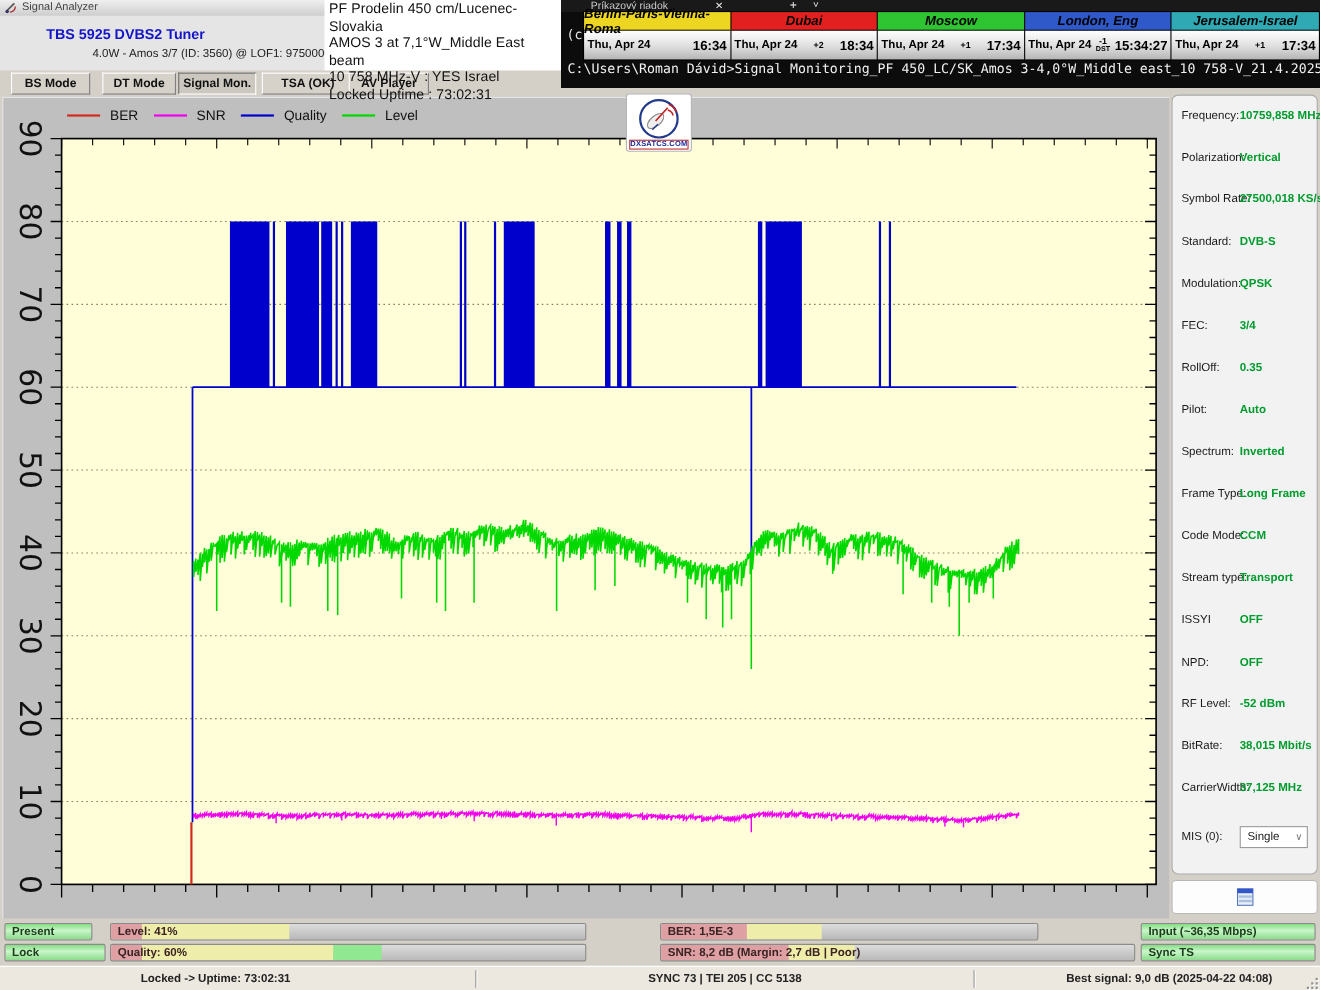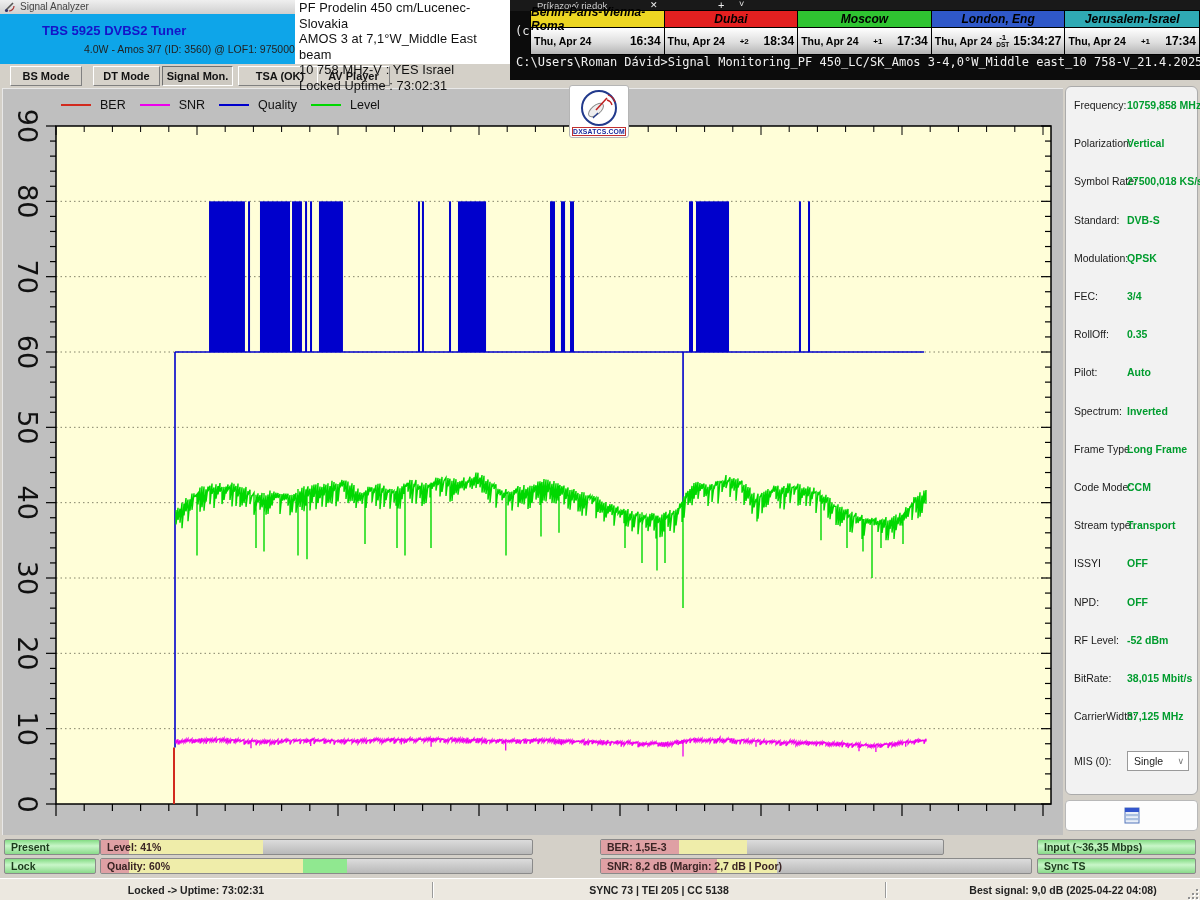--- a/index.html
+++ b/index.html
@@ -3,21 +3,21 @@
 <meta charset="utf-8">
 <style>
   html,body{margin:0;padding:0;background:#888;}
   #app{position:relative;width:1200px;height:900px;background:#d4d0c8;overflow:hidden;
        font-family:"Liberation Sans",sans-serif;-webkit-font-smoothing:antialiased;}
   
   #titlebar{position:absolute;left:0;top:0;width:1200px;height:14px;
     background:linear-gradient(180deg,#efefef,#cfcfcf);border-bottom:1px solid #b0b0b0;}
   #titlebar .t{position:absolute;left:20px;top:1px;font-size:10px;color:#444;}
   #app-icon{position:absolute;left:4px;top:1px;width:12px;height:12px;}
-  #info-left{position:absolute;left:0;top:14px;width:510px;height:50px;background:#0ea5e9;text-decoration:underline;}
+  #info-left{position:absolute;left:0;top:14px;width:510px;height:50px;background:#e5e5e5;text-decoration:underline;}
   #tuner-name{position:absolute;left:42px;top:9px;font-size:13px;font-weight:bold;color:#1414c8;}
   #tuner-sub{position:absolute;left:84px;top:29px;font-size:10.5px;color:#222;}
   #info-center{position:absolute;left:295px;top:0;width:215px;height:64px;background:#ffffff;z-index:3;}
   #info-center div{font-size:12.8px;color:#111;line-height:15.6px;padding-left:4px;letter-spacing:.1px;}
   
   #console{position:absolute;left:510px;top:0;width:690px;height:80px;background:#0c0c0c;z-index:2;}
   #console .cbar{position:absolute;left:0;top:0;width:690px;height:11px;background:#191919;}
   #console .ctitle{position:absolute;left:27px;top:0px;font-size:9.5px;color:#cccccc;}
   #console .cx{position:absolute;left:140px;top:0px;font-size:9px;color:#eee;}
   #console .cplus{position:absolute;left:208px;top:-1px;font-size:11px;color:#eee;}
@@ -513,21 +513,21 @@
   <div id="ts-button">
     <svg width="16" height="17" viewBox="0 0 16 17">
       <rect x="1" y="1" width="14" height="15" fill="#e8eef8" stroke="#5577bb"></rect>
       <rect x="1" y="1" width="14" height="4" fill="#3355cc"></rect>
       <rect x="2" y="7" width="12" height="2.2" fill="#aac0e0"></rect>
       <rect x="2" y="11" width="12" height="2.2" fill="#aac0e0"></rect>
     </svg>
   </div>
 
   <div id="meters">
-      <div class="bar green" style="left: 4px; top: 1px; width: 96px;">
+      <div class="bar green" style="left: 4px; top: 1px; width: 80px;">
         <span class="lbl">Present</span>
       </div>
       <div class="bar meter" style="left: 100px; top: 1px; width: 433px;">
         <div class="seg" style="left: 0%; width: 6.5%; background: rgb(223, 160, 164);"></div>
         <div class="seg" style="left: 6.5%; width: 31.1%; background: rgb(239, 237, 170);"></div>
         <span class="lbl">Level: 41%</span>
       </div>
       <div class="bar meter" style="left: 600px; top: 1px; width: 344px;">
         <div class="seg" style="left: 0%; width: 22.7%; background: rgb(223, 160, 164);"></div>
         <div class="seg" style="left: 22.7%; width: 20.1%; background: rgb(239, 237, 170);"></div>

